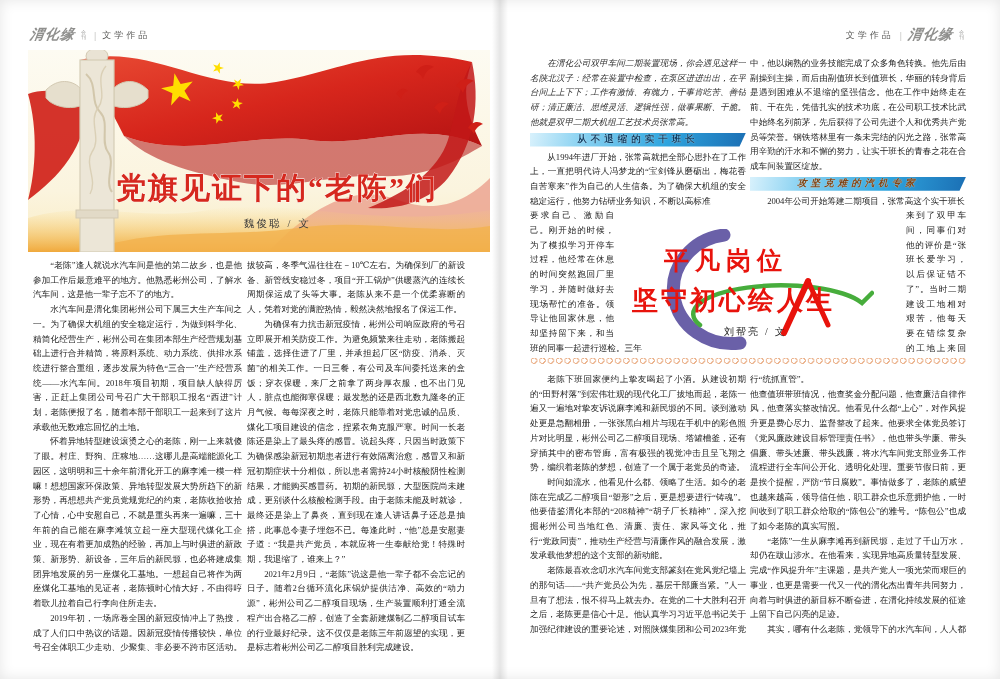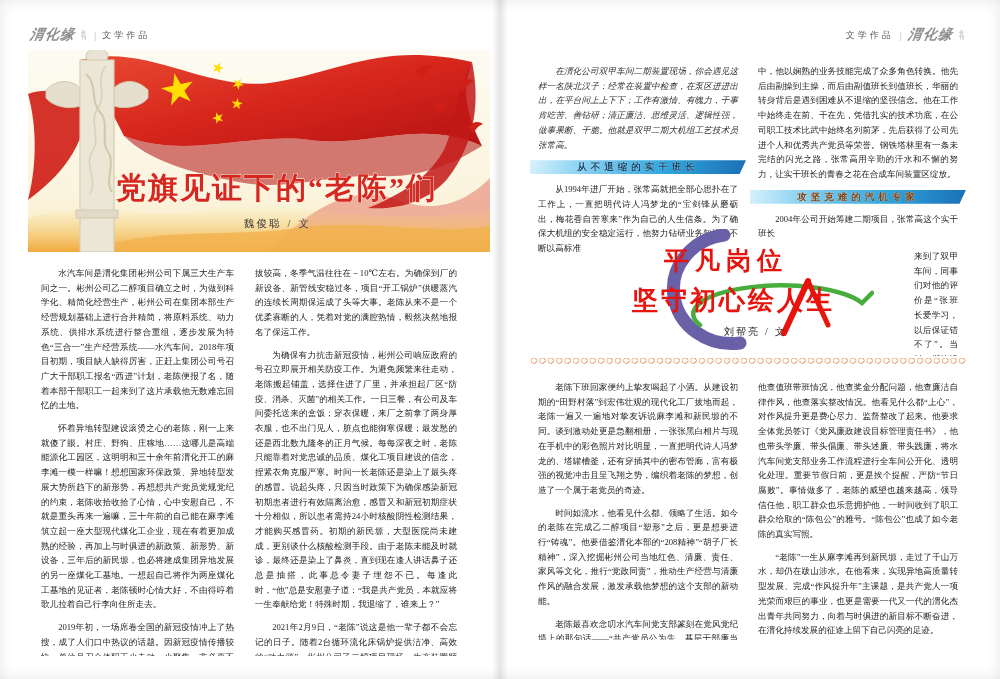--- a/index.html
+++ b/index.html
@@ -18,32 +18,32 @@
   .hdr-left{left:30px;}
   .hdr-right{right:34px;}
   .logo{font-style:italic;font-weight:bold;font-size:14px;color:#8f8f8d;letter-spacing:1px;transform:skewX(-8deg);}
   .logo-sub{font-size:5px;color:#9a9a98;line-height:5px;width:7px;}
   .hdr-sep{color:#b5b5b3;font-size:11px;}
   .hdr-section{font-size:9px;color:#5d5d5b;letter-spacing:3px;}
 
   
   .col{position:absolute;font-size:8.6px;line-height:14.7px;color:#242424;
        text-align:justify;overflow:hidden;}
-  .col p{margin:8px;text-indent:2em;}
+  .col p{margin:0;text-indent:2em;}
   .col p.ni{text-indent:0;}
   .intro p{font-style:italic;color:#303030;}
   .pageno{position:absolute;font-size:15px;color:#3a3a3a;margin-top:32px;}
 
   
-  .shead{height:14px;margin:3px 0 3px 0;display:flex;align-items:flex-start;justify-content:center;
+  .shead{height:14px;margin:3px 0 3px 0;display:flex;align-items:center;justify-content:center;
          background:linear-gradient(100deg,#d8f1fc 0%,#8fd4f2 22%,#30a6df 62%,#1b6fb4 100%);
          clip-path:polygon(0 0,100% 0,97% 100%,0 100%);}
   .shead span{font-size:9.5px;font-weight:bold;letter-spacing:4px;}
   .shead1 span{color:#123f63;text-shadow:0 0 1px #eaf7ff;}
-  .shead2 span{color:#7c4316;text-shadow:0 0 1px #fff3e2;}
+  .shead2 span{color:#7c4316;text-shadow:0 0 1px #fff3e2;font-style:italic;}
 
   
   .sp-r{float:right;width:128px;height:116px;margin:0 0 2px 4px;}
   .sp-l{float:left;width:150px;height:138px;margin:0 6px 2px 0;}
 
   
   .wave{position:absolute;left:30px;top:358px;width:436px;height:8px;
         background:radial-gradient(circle 3.4px at 4px 2.6px, rgba(0,0,0,0) 2.1px, #e7a477 2.2px, #e7a477 3.1px, rgba(0,0,0,0) 3.4px);
         background-size:8.4px 8px;background-repeat:repeat-x;opacity:.85;}
 
@@ -121,21 +121,22 @@
       </g>
 
       <text x="88" y="148" font-size="30" font-weight="bold" fill="#d6281e" stroke="#ffffff" stroke-width="0.7" paint-order="stroke" letter-spacing="2">党旗见证下的“老陈”们</text>
       <text x="216" y="177" font-size="10.5" fill="#3a3a3a" letter-spacing="2">
         <tspan>魏俊聪</tspan><tspan dx="6">/</tspan><tspan dx="6">文</tspan>
       </text>
     </svg>
   </div>
 
   <div class="col" style="left:33px;top:258px;width:209px;height:398px;">
-    <p>水汽车间是渭化集团彬州公司下属三大生产车间之一。彬州公司乙二醇项目确立之时，为做到科学化、精简化经营生产，彬州公司在集团本部生产经营规划基础上进行合并精简，将原料系统、动力系统、供排水系统进行整合重组，逐步发展为特色“三合一”生产经营系统——水汽车间。2018年项目初期，项目缺人缺得厉害，正赶上集团公司号召广大干部职工报名“西进”计划，老陈便报了名，随着本部干部职工一起来到了这片承载他无数难忘回忆的土地。</p>
+    <p>“老陈”逢人就说水汽车间是他的第二故乡，也是他参加工作后最意难平的地方。他熟悉彬州公司，了解水汽车间，这是他一辈子忘不了的地方。</p>
+    <p>水汽车间是渭化集团彬州公司下属三大生产车间之一。为了确保大机组的安全稳定运行，为做到科学化、精简化经营生产，彬州公司在集团本部生产经营规划基础上进行合并精简，将原料系统、动力系统、供排水系统进行整合重组，逐步发展为特色“三合一”生产经营系统——水汽车间。2018年项目初期，项目缺人缺得厉害，正赶上集团公司号召广大干部职工报名“西进”计划，老陈便报了名，随着本部干部职工一起来到了这片承载他无数难忘回忆的土地。</p>
     <p>怀着异地转型建设滚烫之心的老陈，刚一上来就傻了眼。村庄、野狗、庄稼地……这哪儿是高端能源化工园区，这明明和三十余年前渭化开工的麻李滩一模一样嘛！想想国家环保政策、异地转型发展大势所趋下的新形势，再想想共产党员党规党纪的约束，老陈收拾收拾了心情，心中安慰自己，不就是重头再来一遍嘛，三十年前的自己能在麻李滩筑立起一座大型现代煤化工企业，现在有着更加成熟的经验，再加上与时俱进的新政策、新形势、新设备，三年后的新民塬，也必将建成集团异地发展的另一座煤化工基地。一想起自己将作为两座煤化工基地的见证者，老陈顿时心情大好，不由得哼着歌儿拉着自己行李向住所走去。</p>
     <p>2019年初，一场席卷全国的新冠疫情冲上了热搜，成了人们口中热议的话题。因新冠疫情传播较快，单位号召全体职工少走动、少聚集、非必要不跨市区活动。此时，正赶上“开工锅炉”项目保运阶段。新民塬地处西北、海</p>
   </div>
   <div class="col" style="left:247px;top:258px;width:218px;height:398px;">
     <p class="ni">拔较高，冬季气温往往在－10℃左右。为确保到厂的新设备、新管线安稳过冬，项目“开工锅炉”供暖蒸汽的连续长周期保运成了头等大事。老陈从来不是一个优柔寡断的人，凭着对党的满腔热情，毅然决然地报名了保运工作。</p>
     <p>为确保有力抗击新冠疫情，彬州公司响应政府的号召立即展开相关防疫工作。为避免频繁来往走动，老陈搬起铺盖，选择住进了厂里，并承担起厂区“防疫、消杀、灭菌”的相关工作。一日三餐，有公司及车间委托送来的盒饭；穿衣保暖，来厂之前拿了两身厚衣服，也不出门见人，脏点也能御寒保暖；最发愁的还是西北数九隆冬的正月气候。每每深夜之时，老陈只能靠着对党忠诚的品质、煤化工项目建设的信念，捏紧衣角克服严寒。时间一长老陈还是染上了最头疼的感冒。说起头疼，只因当时政策下为确保感染新冠初期患者进行有效隔离治愈，感冒又和新冠初期症状十分相似，所以患者需持24小时核酸阴性检测结果，才能购买感冒药。初期的新民塬，大型医院尚未建成，更别谈什么核酸检测手段。由于老陈未能及时就诊，最终还是染上了鼻炎，直到现在逢人讲话鼻子还总是抽搭，此事总令妻子埋怨不已。每逢此时，“他”总是安慰妻子道：“我是共产党员，本就应将一生奉献给党！特殊时期，我退缩了，谁来上？”</p>
     <p>2021年2月9日，“老陈”说这是他一辈子都不会忘记的日子。随着2台循环流化床锅炉提供洁净、高效的“动力源”，彬州公司乙二醇项目现场，生产装置顺利打通全流程产出合格乙二醇，创造了全套新建煤制乙二醇项目试车的行业最好纪录。这不仅仅是老陈三年前愿望的实现，更是标志着彬州公司乙二醇项目胜利完成建设。</p>
   </div>
 
   <div class="pageno" style="left:30px;top:644px;">32</div>
@@ -151,20 +152,21 @@
   </div>
 
   <div class="col" style="left:30px;top:56px;width:216px;height:300px;">
     <div class="intro">
       <p>在渭化公司双甲车间二期装置现场，你会遇见这样一名陕北汉子：经常在装置中检查，在泵区进进出出，在平台间上上下下；工作有激情、有魄力，干事肯吃苦、善钻研；清正廉洁、思维灵活、逻辑性强，做事果断、干脆。他就是双甲二期大机组工艺技术员张常高。</p>
     </div>
     <div class="shead shead1">
       <span>从不退缩的实干班长</span>
     </div>
     <p>从1994年进厂开始，张常高就把全部心思扑在了工作上，一直把明代诗人冯梦龙的“宝剑锋从磨砺出，梅花香自苦寒来”作为自己的人生信条。为了确保大机组的安全稳定运行，他努力钻研业务知识，不断以高标准</p>
+    <p class="ni"><span class="sp-r"></span><span>要求自己、激励自己。刚开始的时候，为了模拟学习开停车过程，他经常在休息的时间突然跑回厂里学习，并随时做好去现场帮忙的准备。领导让他回家休息，他却坚持留下来，和当班的同事一起进行巡检。三年</span></p>
   </div>
 
   <div class="col" style="left:250px;top:56px;width:216px;height:300px;">
     <p class="ni">中，他以娴熟的业务技能完成了众多角色转换。他先后由副操到主操，而后由副值班长到值班长，华丽的转身背后是遇到困难从不退缩的坚强信念。他在工作中始终走在前、干在先，凭借扎实的技术功底，在公司职工技术比武中始终名列前茅，先后获得了公司先进个人和优秀共产党员等荣誉。钢铁塔林里有一条未完结的闪光之路，张常高用辛勤的汗水和不懈的努力，让实干班长的青春之花在合成车间装置区绽放。</p>
     <div class="shead shead2">
       <span>攻坚克难的汽机专家</span>
     </div>
     <p>2004年公司开始筹建二期项目，张常高这个实干班长</p>
     <p class="ni"><span class="sp-l"></span><span>来到了双甲车间，同事们对他的评价是“张班长爱学习，以后保证错不了”。当时二期建设工地相对艰苦，他每天要在错综复杂的工地上来回穿梭，提醒、纠正施工人员各种违章行为，并带领一帮青</span></p>
   </div>
@@ -179,26 +181,27 @@
       <text x="20" y="80" font-size="26" font-weight="bold" fill="#e8130c" letter-spacing="3">坚守初心绘人生</text>
       <text x="112" y="106" font-size="10" fill="#222222" letter-spacing="2">
         <tspan>刘帮亮</tspan><tspan dx="5">/</tspan><tspan dx="5">文</tspan>
       </text>
     </svg>
   </div>
 
   <div class="wave"></div>
 
   <div class="col" style="left:30px;top:372px;width:216px;height:268px;">
-    <p>老陈下班回家便约上挚友喝起了小酒。从建设初期的“田野村落”到宏伟壮观的现代化工厂拔地而起，老陈一遍又一遍地对挚友诉说麻李滩和新民塬的不同。谈到激动处更是急翻相册，一张张黑白相片与现在手机中的彩色照片对比明显，一直把明代诗人冯梦龙的、塔罐槽釜，还有穿插其中的密布管廊，富有极强的视觉冲击且呈飞翔之势，编织着老陈的梦想，创造了一个属于老党员的奇迹。</p>
+    <p>老陈下班回家便约上挚友喝起了小酒。从建设初期的“田野村落”到宏伟壮观的现代化工厂拔地而起，老陈一遍又一遍地对挚友诉说麻李滩和新民塬的不同。谈到激动处更是急翻相册，一张张黑白相片与现在手机中的彩色照片对比明显，彬州公司乙二醇项目现场、塔罐槽釜，还有穿插其中的密布管廊，富有极强的视觉冲击且呈飞翔之势，编织着老陈的梦想，创造了一个属于老党员的奇迹。</p>
     <p>时间如流水，他看见什么都、领略了生活。如今的老陈在完成乙二醇项目“塑形”之后，更是想要进行“铸魂”。他要借鉴渭化本部的“208精神”“胡子厂长精神”，深入挖掘彬州公司当地红色、清廉、责任、家风等文化，推行“党政同责”，推动生产经营与清廉作风的融合发展，激发承载他梦想的这个支部的新动能。</p>
     <p>老陈最喜欢念叨水汽车间党支部篆刻在党风党纪墙上的那句话——“共产党员公为先，基层干部廉当紧。”人一旦有了想法，恨不得马上就去办。在党的二十大胜利召开之后，老陈更是信心十足。他认真学习习近平总书记关于加强纪律建设的重要论述，对照陕煤集团和公司2023年党风廉政建设工作的会议精神，在水汽车间党支部内部进</p>
   </div>
 
   <div class="col" style="left:250px;top:372px;width:216px;height:268px;">
+    <p class="ni">行“统抓直管”。</p>
     <p class="ni">他查值班带班情况，他查奖金分配问题，他查廉洁自律作风，他查落实整改情况。他看见什么都“上心”，对作风提升更是费心尽力、监督整改了起来。他要求全体党员签订《党风廉政建设目标管理责任书》，他也带头学廉、带头倡廉、带头述廉、带头践廉，将水汽车间党支部业务工作流程进行全车间公开化、透明化处理。重要节假日前，更是挨个提醒，严防“节日腐败”。事情做多了，老陈的威望也越来越高，领导信任他，职工群众也乐意拥护他，一时间收到了职工群众给取的“陈包公”的雅号。“陈包公”也成了如今老陈的真实写照。</p>
     <p>“老陈”一生从麻李滩再到新民塬，走过了千山万水，却仍在跋山涉水。在他看来，实现异地高质量转型发展、完成“作风提升年”主课题，是共产党人一项光荣而艰巨的事业，也更是需要一代又一代的渭化杰出青年共同努力，向着与时俱进的新目标不断奋进，在渭化持续发展的征途上留下自己闪亮的足迹。</p>
     <p>其实，哪有什么老陈，党领导下的水汽车间，人人都是老陈。</p>
   </div>
 
   <div class="pageno" style="left:467px;top:644px;">33</div>
 </div>
 
 <div class="fold"></div>
 

